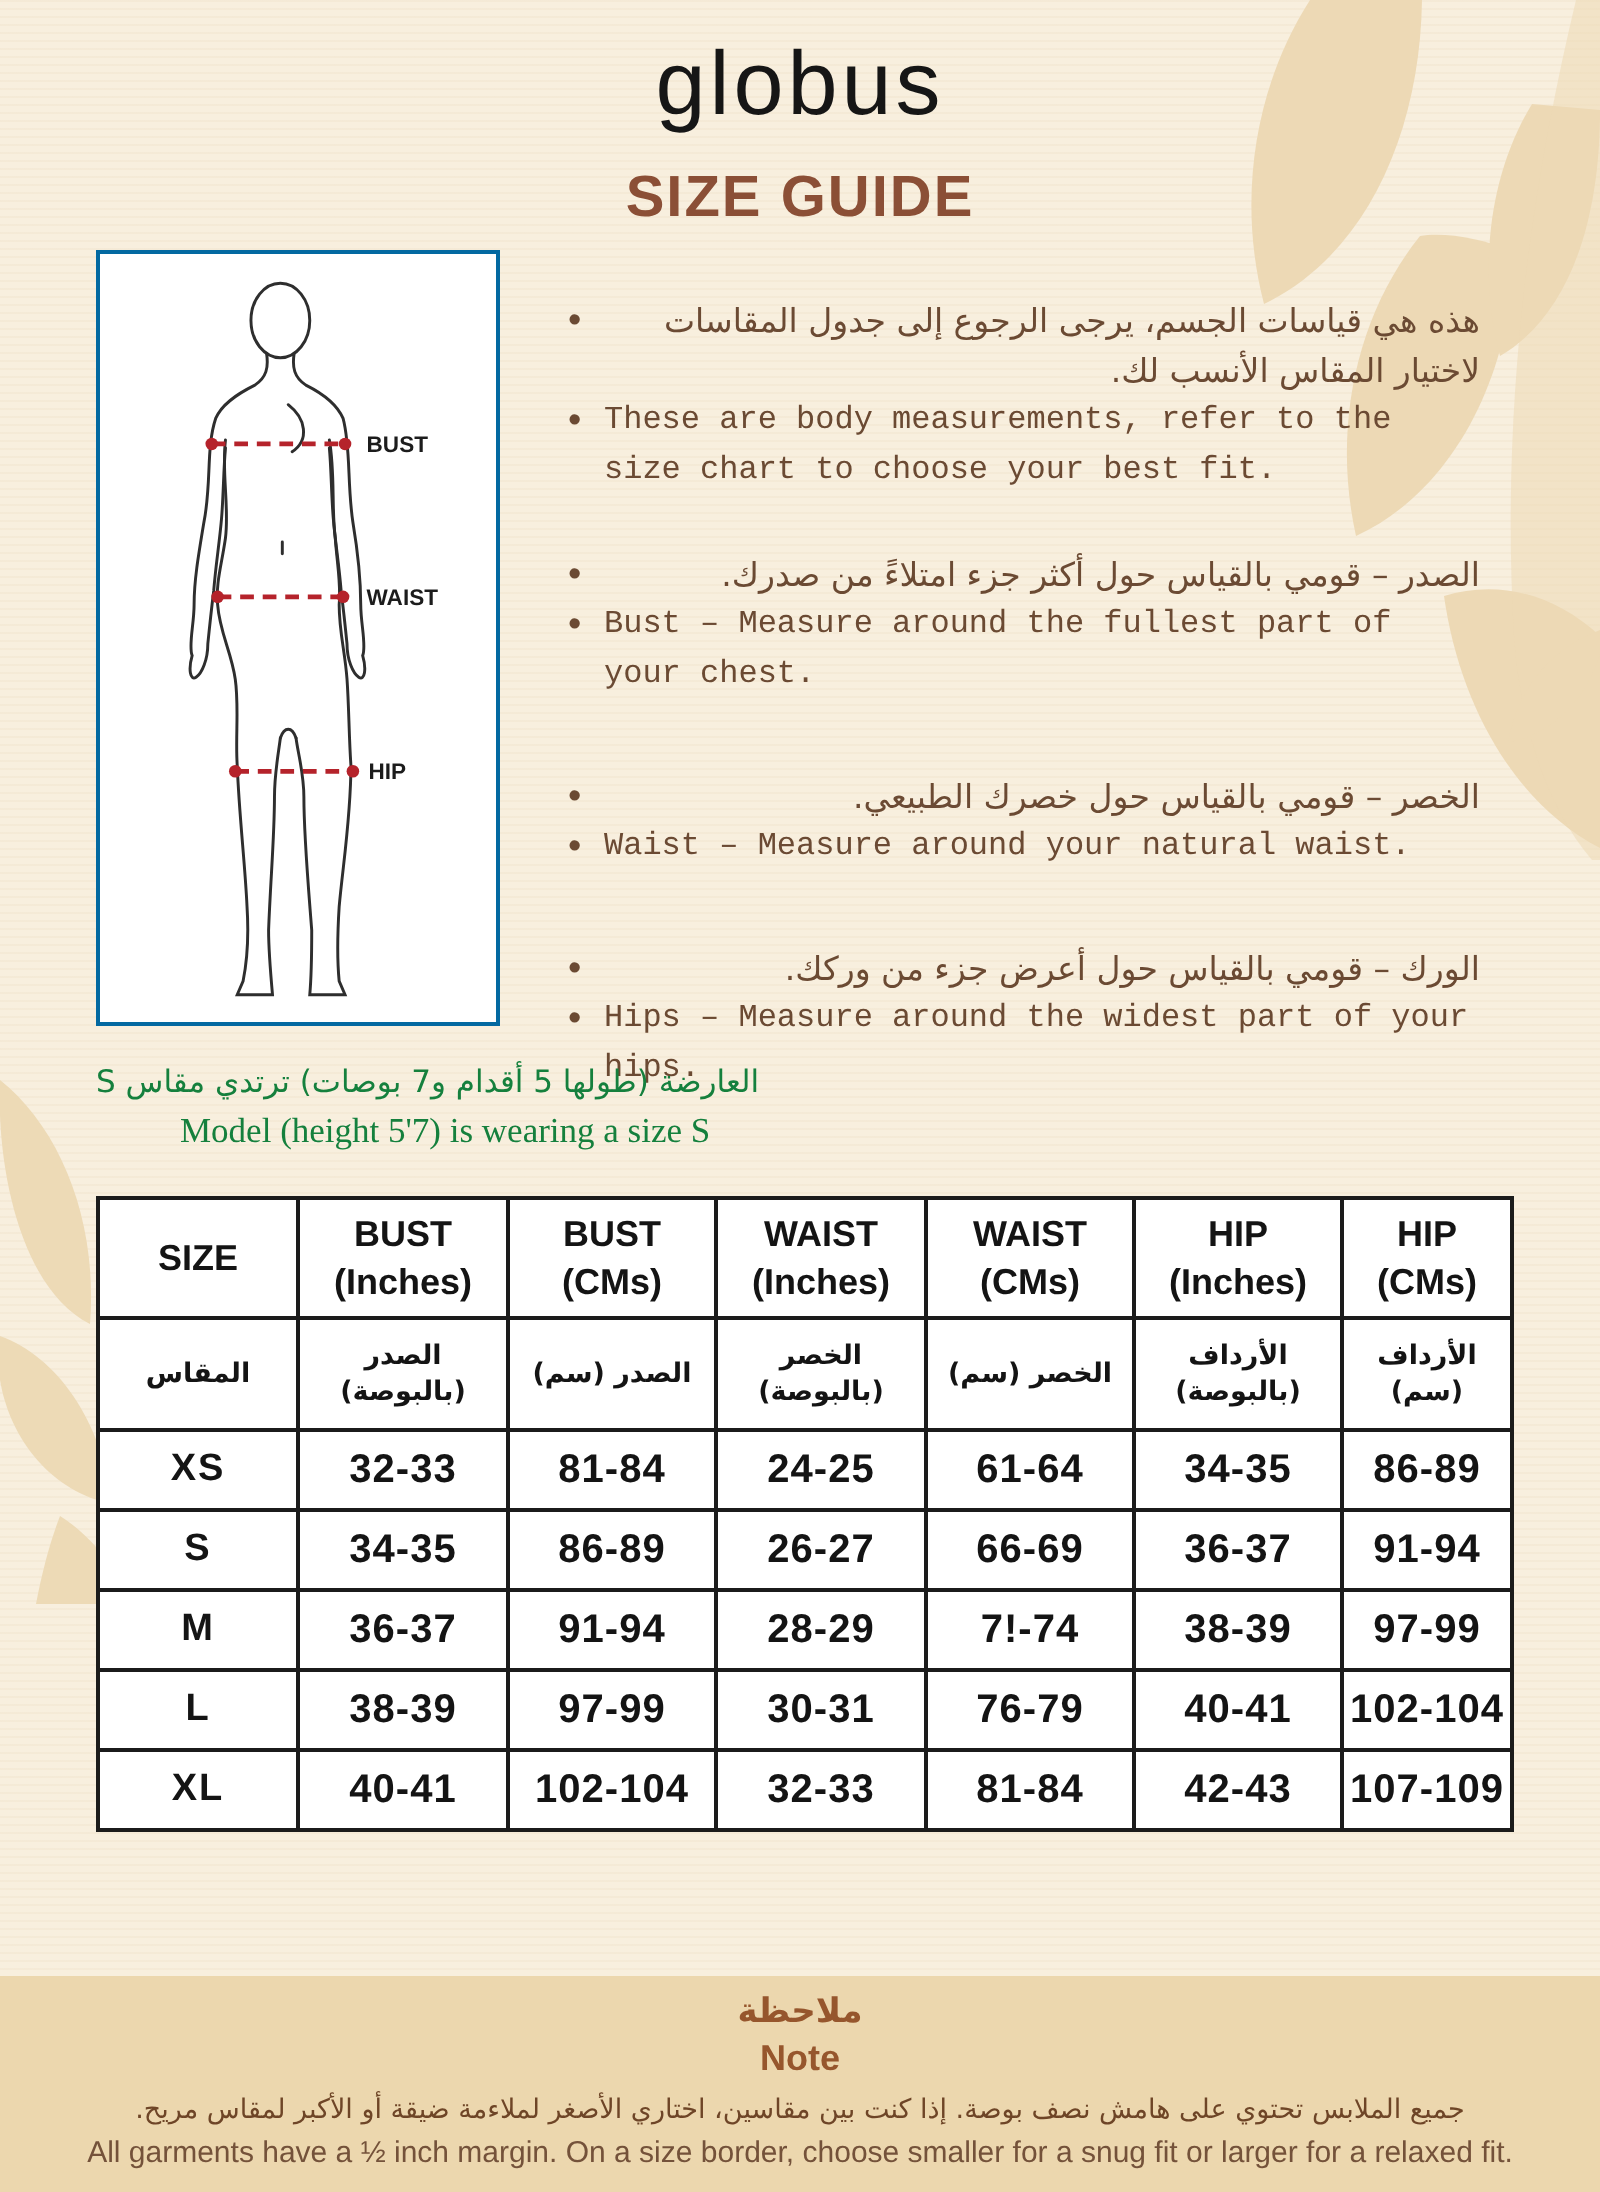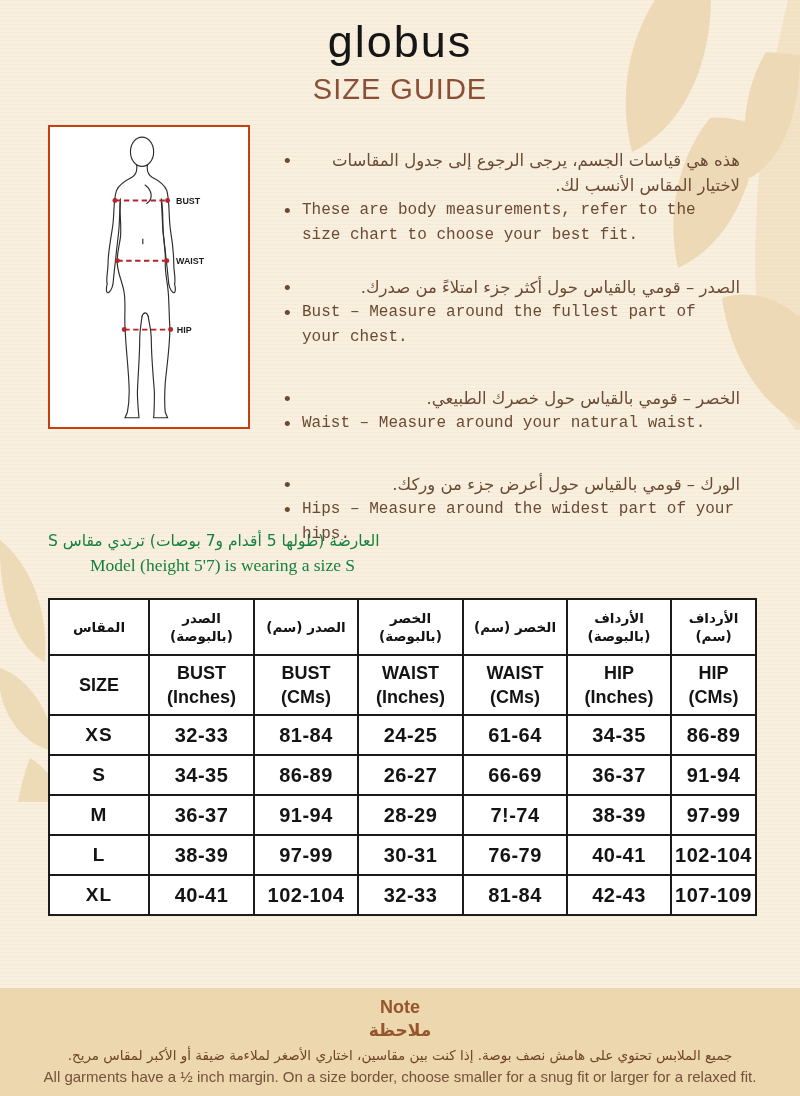--- a/index.html
+++ b/index.html
@@ -7,25 +7,25 @@
   .page{position:relative;width:800px;height:1096px;background:#f8efde;overflow:hidden;}
   
   .page::before{content:"";position:absolute;inset:0;z-index:0;pointer-events:none;
     background:repeating-linear-gradient(180deg, rgba(205,175,125,0.08) 0 1px, transparent 1px 4px);}
   .leaf{position:absolute;z-index:0;}
   .content{position:relative;z-index:1;}
 
   
   .hdr{position:absolute;left:0;top:18px;width:100%;text-align:center;z-index:1;}
   .logo{font-size:45px;font-weight:400;letter-spacing:2px;color:#161616;line-height:1.05;}
-  .guide-title{margin-top:8px;font-size:29px;font-weight:400;letter-spacing:1px;color:#8b4f36;}
-
-  
-  .figure-box{position:absolute;left:48px;top:125px;width:202px;height:304px;background:#ffffff;
-    border:2px solid #c2410c;box-sizing:border-box;z-index:1;}
+  .guide-title{margin-top:18px;font-size:29px;font-weight:700;letter-spacing:1px;color:#8b4f36;}
+
+  
+  .figure-box{position:absolute;left:48px;top:125px;width:202px;height:388px;background:#ffffff;
+    border:2px solid #0369a1;box-sizing:border-box;z-index:1;}
   .figure-box svg{display:block;width:100%;height:100%;}
 
   
   .bullets{position:absolute;left:284px;top:148px;width:456px;z-index:1;}
   .bullet-group{margin-bottom:27px;}
   .bullet-group.tight{margin-bottom:36px;}
   .bullet-item{display:flex;align-items:flex-start;}
   .dot{width:18px;flex:0 0 18px;color:#6b4a33;font-size:19px;line-height:25px;}
   .btxt{flex:1;color:#6b4a33;}
   .btxt.ar{direction:rtl;text-align:right;font-family:"DejaVu Sans",sans-serif;font-size:16.5px;line-height:25px;}
@@ -170,38 +170,38 @@
       <col style="width:100px">
         <col style="width:105px">
         <col style="width:104px">
       <col style="width:105px">
         <col style="width:104px">
         <col style="width:104px">
         <col style="width:85px">
     </colgroup>
     <tbody>
       <tr>
+        <th class="hen">SIZE</th>
+        <th class="hen">BUST (Inches)</th>
+        <th class="hen">BUST (CMs)</th>
+        <th class="hen">WAIST (Inches)</th>
+        <th class="hen">WAIST (CMs)</th>
+        <th class="hen">HIP (Inches)</th>
+        <th class="hen">HIP (CMs)</th>
+      </tr>
+      <tr>
         <th class="har">المقاس</th>
         <th class="har">الصدر (بالبوصة)</th>
         <th class="har">الصدر (سم)</th>
         <th class="har">الخصر (بالبوصة)</th>
         <th class="har">الخصر (سم)</th>
         <th class="har">الأرداف (بالبوصة)</th>
         <th class="har">الأرداف (سم)</th>
       </tr>
       <tr>
-        <th class="hen">SIZE</th>
-        <th class="hen">BUST (Inches)</th>
-        <th class="hen">BUST (CMs)</th>
-        <th class="hen">WAIST (Inches)</th>
-        <th class="hen">WAIST (CMs)</th>
-        <th class="hen">HIP (Inches)</th>
-        <th class="hen">HIP (CMs)</th>
-      </tr>
-      <tr>
         <td class="size">XS</td>
         <td>32-33</td>
         <td>81-84</td>
         <td>24-25</td>
         <td>61-64</td>
         <td>34-35</td>
         <td>86-89</td>
       </tr>
       <tr>
         <td class="size">S</td>
@@ -236,19 +236,19 @@
         <td>102-104</td>
         <td>32-33</td>
         <td>81-84</td>
         <td>42-43</td>
         <td>107-109</td>
       </tr>
     </tbody>
   </table>
 
   <div class="note-band">
+    <div class="note-title ar" dir="rtl">ملاحظة</div>
     <div class="note-title en">Note</div>
-    <div class="note-title ar" dir="rtl">ملاحظة</div>
     <div class="note-body-ar" dir="rtl">جميع الملابس تحتوي على هامش نصف بوصة. إذا كنت بين مقاسين، اختاري الأصغر لملاءمة ضيقة أو الأكبر لمقاس مريح.</div>
     <div class="note-body-en">All garments have a ½ inch margin. On a size border, choose smaller for a snug fit or larger for a relaxed fit.</div>
   </div>
 
 </div>
 
 </body></html>

